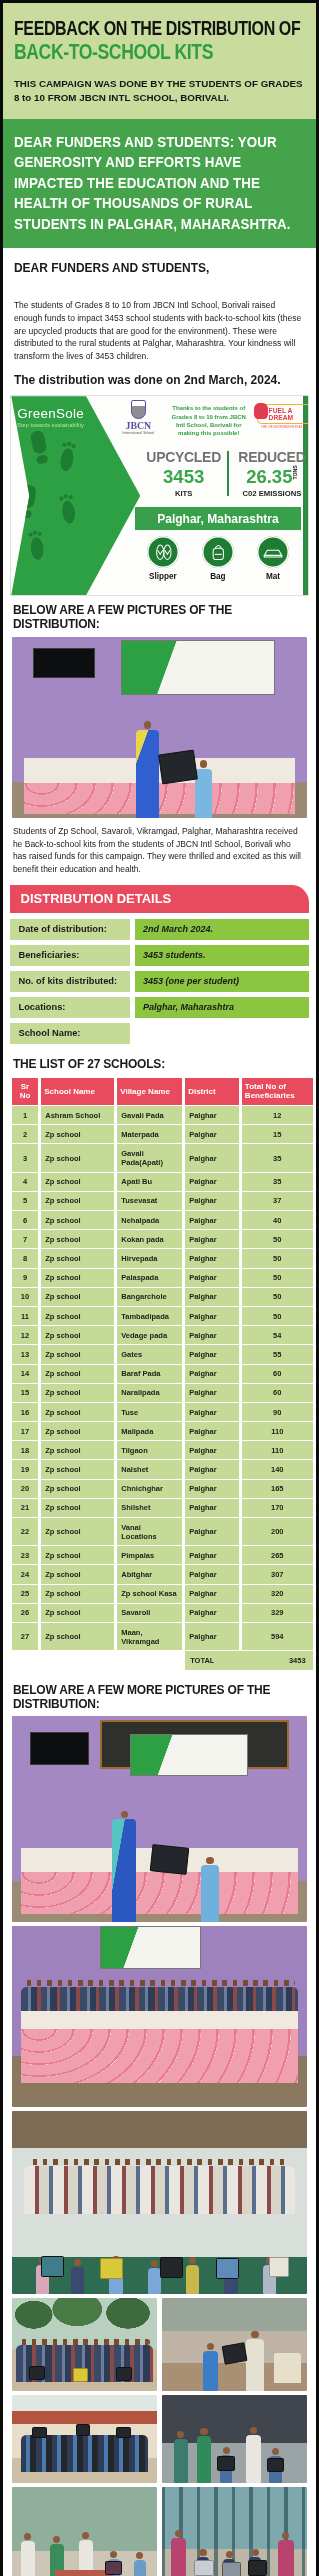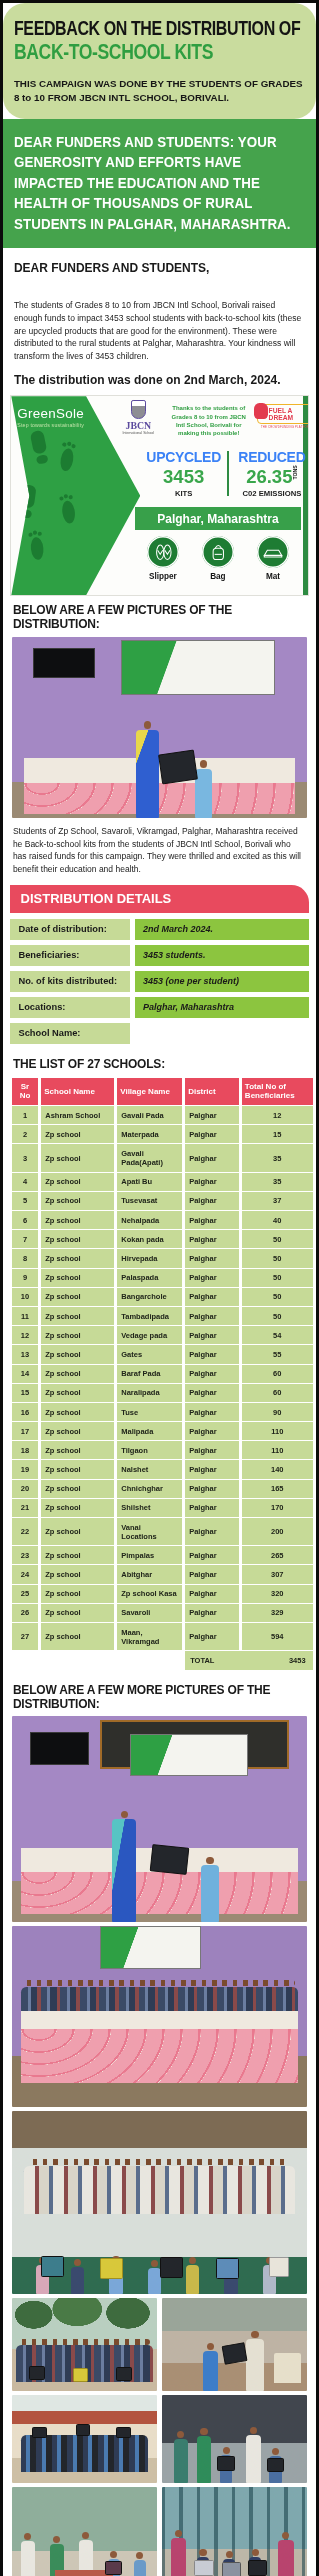--- a/index.html
+++ b/index.html
@@ -7,21 +7,21 @@
   #page{
     position:relative;width:319px;height:3059px;margin:0 auto;
     background:#0b0b0b;padding:2.6px;
     font-family:"Liberation Sans",sans-serif;color:#1a1a1a;
   }
   .content{
     position:absolute;top:2.6px;left:2.6px;right:2.6px;bottom:23px;
     background:#ffffff;border-radius:0 0 21.6px 21.6px;overflow:hidden;z-index:1;
   }
   
-  .hero{background:#c9dc9e;padding:15.5px 11.3px 13.4px;border-radius:22px;}
+  .hero{background:#c9dc9e;padding:15.5px 11.3px 13.4px;}
   .hero .t1{font-size:20px;font-weight:800;letter-spacing:-0.5px;color:#141414;
     transform:scaleX(.8);transform-origin:left center;white-space:nowrap;line-height:1.08;}
   .hero .t2{font-size:22px;font-weight:800;letter-spacing:-0.5px;color:#2f9e41;
     transform:scaleX(.8);transform-origin:left center;white-space:nowrap;line-height:1.08;}
   .hero .sub{margin-top:13.4px;font-size:9.8px;font-weight:700;line-height:1.45;color:#161616;max-width:289px;}
   .band{background:#45a34c;padding:13.4px 11.3px;}
   .band .msg{color:#fff;font-size:15.5px;font-weight:800;line-height:1.32;letter-spacing:0.1px;
     transform:scaleX(.86);transform-origin:left center;text-transform:uppercase;width:116%;}
   
   .letter{padding:13.4px 11.3px 0;}
@@ -46,21 +46,21 @@
   .thanks{position:absolute;left:155px;top:8.2px;width:85px;text-align:center;
     font-size:6px;font-weight:800;color:#2f9e41;line-height:1.35;z-index:2;}
   .fuel{position:absolute;left:246px;top:8.2px;width:58px;z-index:2;text-align:center;}
   .fuel .box{border:1.5px solid #f0b429;border-radius:4.1px;padding:1.5px 2.1px 1.5px 10.3px;position:relative;
     font-size:6.7px;font-weight:800;color:#e23a4e;line-height:1.05;text-align:left;}
   .fuel .eleph{position:absolute;left:-4.1px;top:-2.1px;width:13.4px;height:15.5px;background:#e23a4e;
     border-radius:40% 40% 30% 30%;}
   .fuel .tg{font-size:2.8px;color:#e23a4e;margin-top:1.5px;letter-spacing:0.2px;}
   .stats{position:absolute;left:129px;top:53px;width:175px;display:flex;z-index:2;}
   .stat{flex:1;text-align:center;}
-  .stat .lab{font-size:14px;font-weight:800;letter-spacing:-0.3px;color:#3b82f6;}
+  .stat .lab{font-size:14px;font-weight:800;letter-spacing:-0.3px;color:#737373;}
   .stat .val{font-size:18.5px;font-weight:800;color:#39a64b;margin-top:1px;display:inline-block;}
   .stat .tons{display:inline-block;font-size:5.2px;font-weight:700;color:#141414;
     transform:rotate(-90deg) translateX(4.1px);vertical-align:middle;width:5.2px;}
   .stat .unit{font-size:7.7px;font-weight:700;color:#222;margin-top:0.5px;}
   .stat-div{width:1.5px;background:#2e8b42;margin:2.1px 0;}
   .locbar{position:absolute;left:124px;right:7.2px;top:111px;height:23px;background:#38a04a;
     color:#fff;font-size:12px;font-weight:700;display:flex;align-items:center;justify-content:center;z-index:2;}
   .kits-row{position:absolute;left:124px;right:7.2px;top:140px;display:flex;justify-content:space-around;z-index:2;}
   .kit-item{text-align:center;}
   .kit-item .circ{width:32px;height:32px;border-radius:50%;background:#1e7c33;margin:0 auto;

